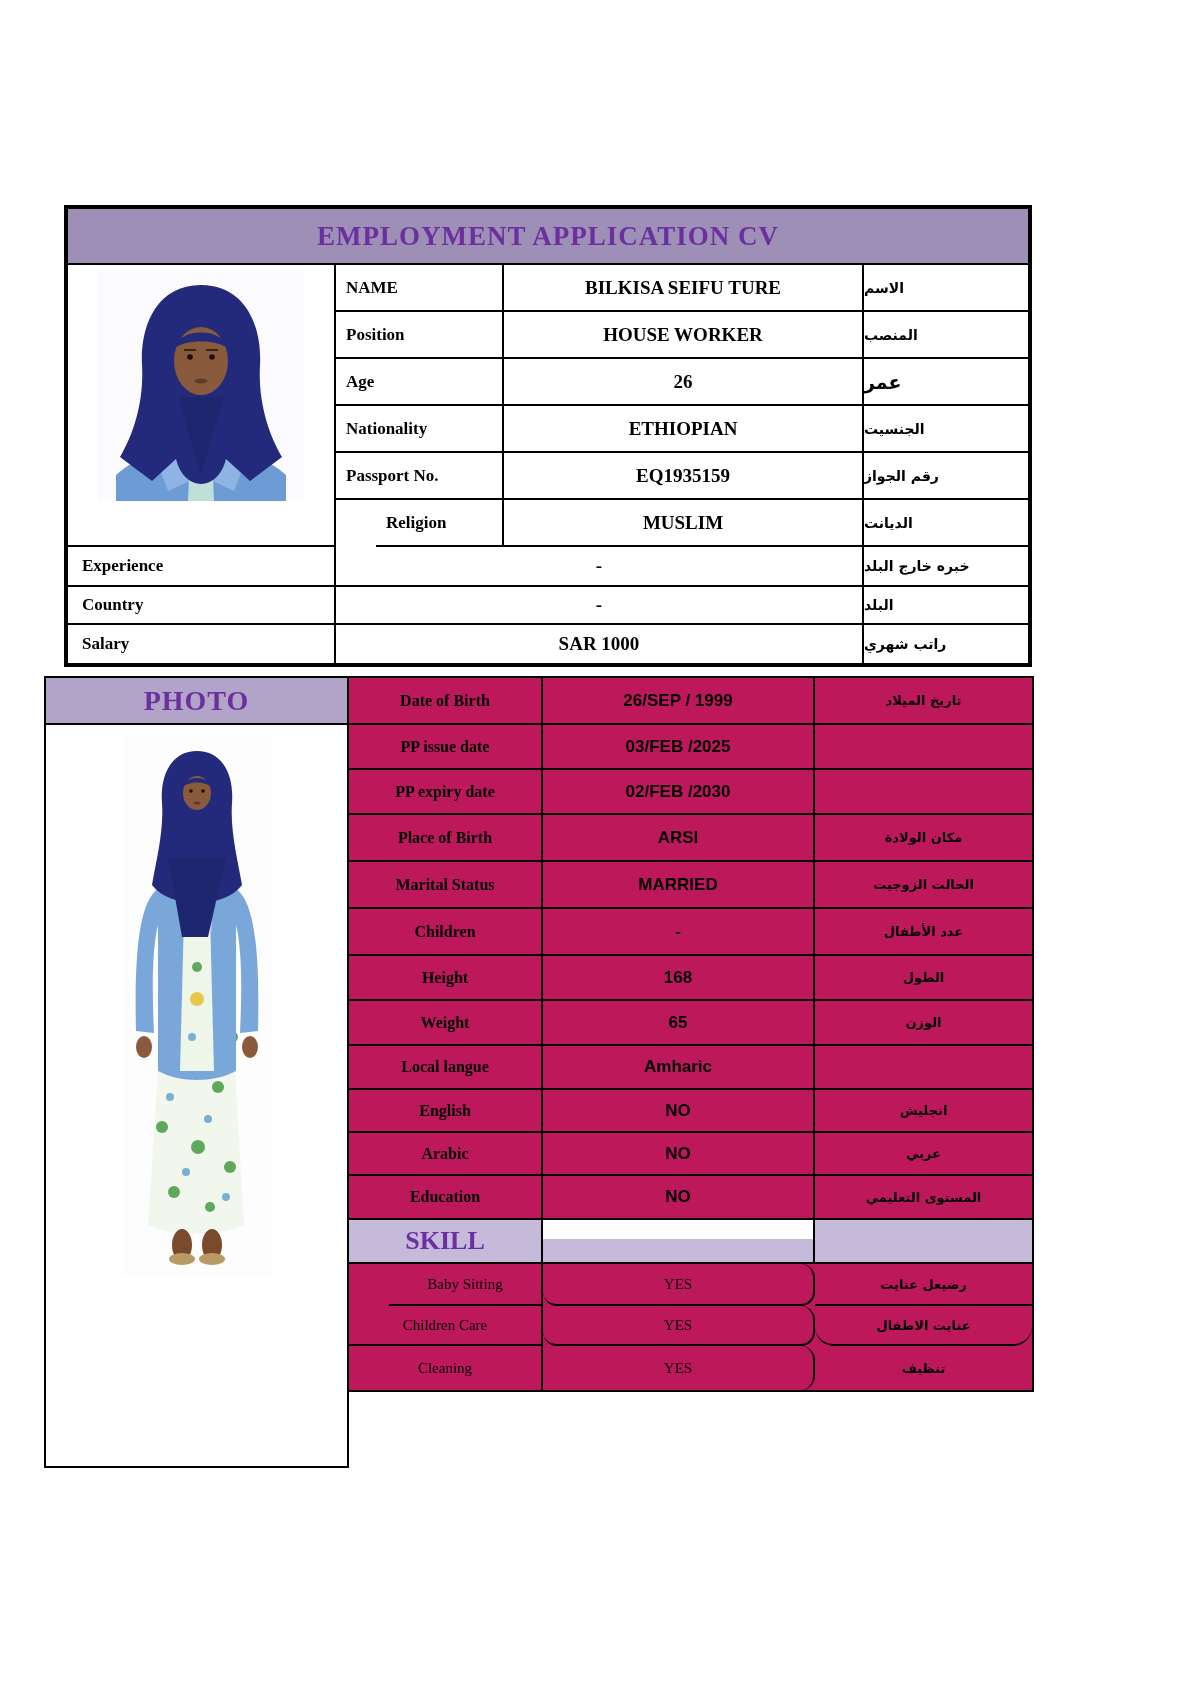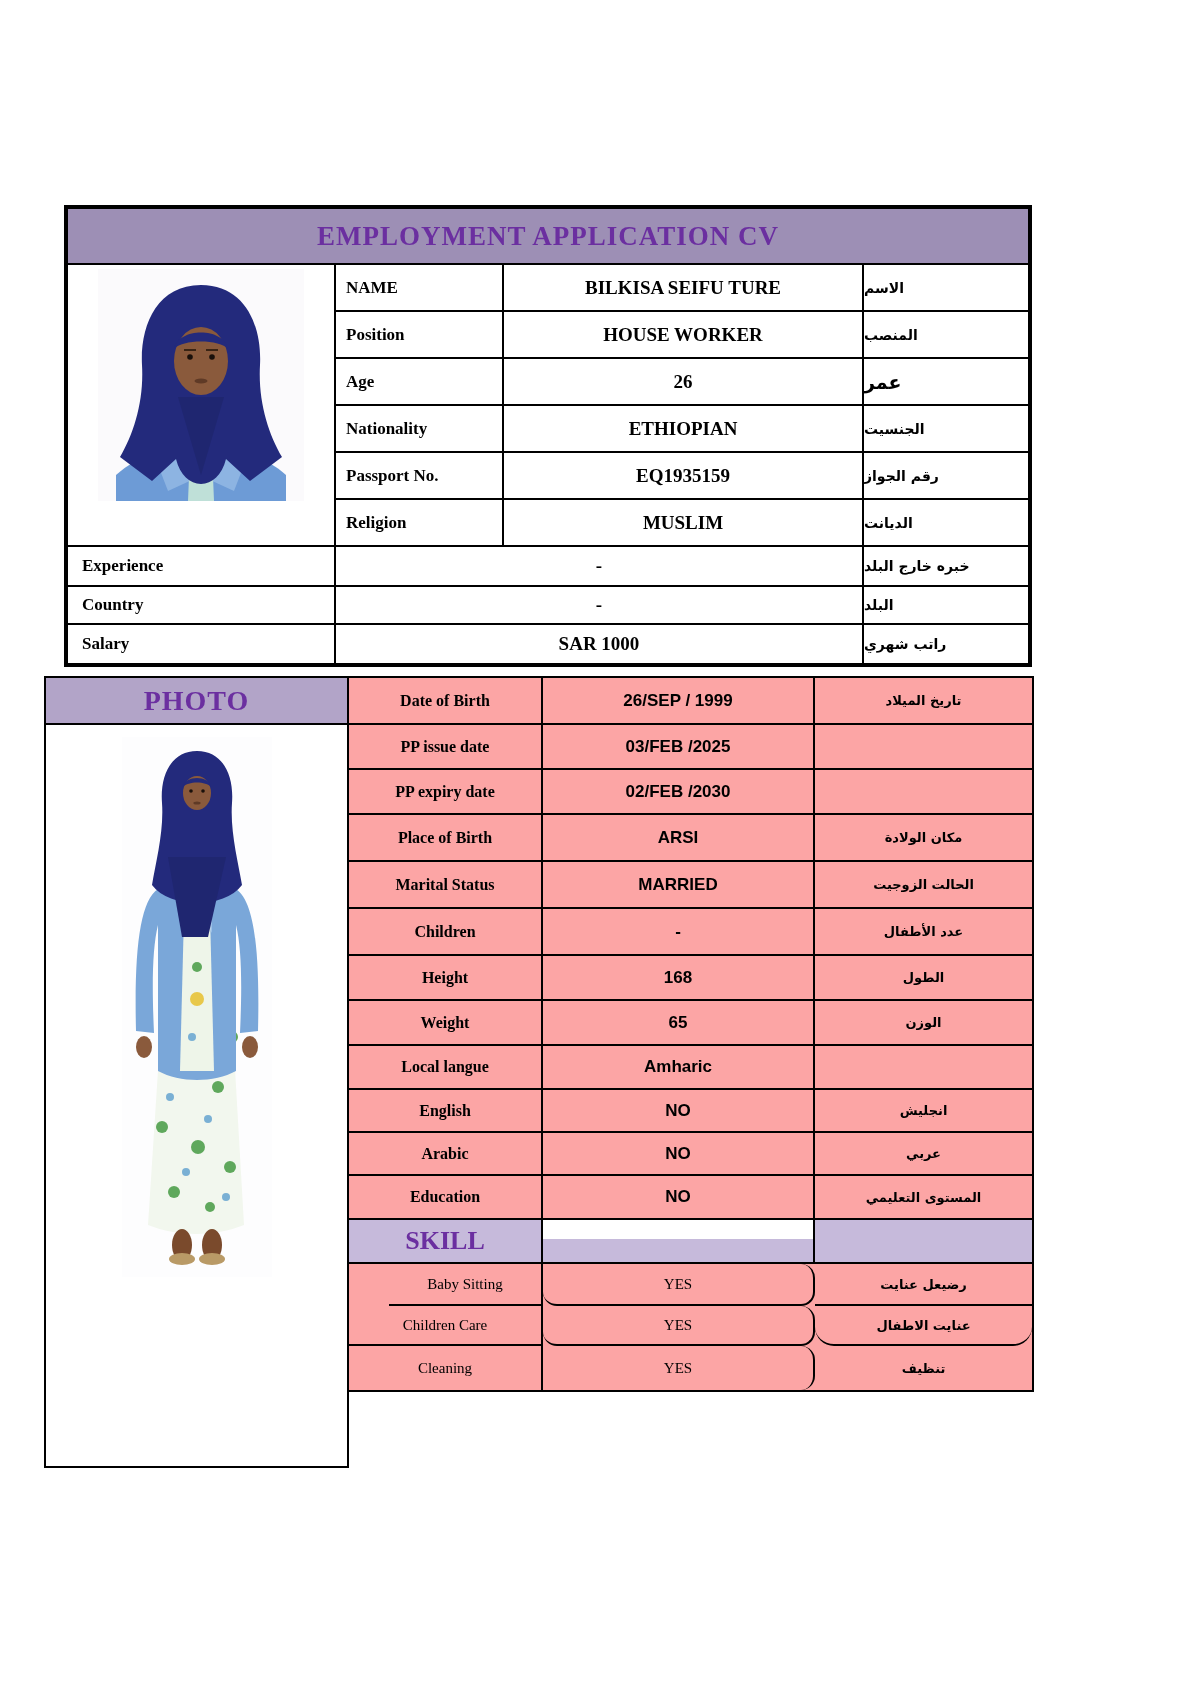--- a/index.html
+++ b/index.html
@@ -44,21 +44,21 @@
   .photo-head{
     height:47px;background:#b2a4c8;border-bottom:2px solid #000;box-sizing:border-box;
     display:flex;align-items:center;justify-content:center;
     font-weight:bold;font-size:28px;letter-spacing:1px;color:#6b2fa0;
   }
   .photo-body{display:flex;justify-content:center;align-items:flex-start;padding-top:12px;}
 
   
   .bt{
     position:absolute;left:347px;top:676px;width:687px;height:716px;
-    border:2px solid #000;box-sizing:border-box;background:#fca5a5;
+    border:2px solid #000;box-sizing:border-box;background:#be185d;
     display:grid;
     grid-template-columns:194px 272px 1fr;
     grid-template-rows:47px 45px 45px 47px 47px 47px 45px 45px 44px 43px 43px 44px 44px 42px 40px 1fr;
   }
   .bc{
     border-right:2px solid #000;border-bottom:2px solid #000;
     display:flex;align-items:center;justify-content:center;box-sizing:border-box;
     text-align:center;overflow:hidden;
   }
   .bc.lc{border-right:none;}
@@ -115,21 +115,21 @@
     <div class="tc ta big lc" style="grid-area:4/4/5/5;">عمر</div>
 
     <div class="tc tl" style="grid-area:5/2/6/3;">Nationality</div>
     <div class="tc tv" style="grid-area:5/3/6/4;">ETHIOPIAN</div>
     <div class="tc ta lc" style="grid-area:5/4/6/5;">الجنسيت</div>
 
     <div class="tc tl" style="grid-area:6/2/7/3;">Passport No.</div>
     <div class="tc tv" style="grid-area:6/3/7/4;">EQ1935159</div>
     <div class="tc ta lc" style="grid-area:6/4/7/5;">رقم الجواز</div>
 
-    <div class="tc tl" style="grid-area:7/2/8/3;">Religion</div>
+    <div class="tc tl" style="grid-area:7/2/8/3;margin-left:40px;">Religion</div>
     <div class="tc tv" style="grid-area:7/3/8/4;">MUSLIM</div>
     <div class="tc ta lc" style="grid-area:7/4/8/5;">الديانت</div>
 
     <div class="tc tl" style="grid-area:8/1/9/2;padding-left:14px;">Experience</div>
     <div class="tc tv" style="grid-area:8/2/9/4;">-</div>
     <div class="tc ta lc" style="grid-area:8/4/9/5;">خبره خارج البلد</div>
 
     <div class="tc tl" style="grid-area:9/1/10/2;padding-left:14px;">Country</div>
     <div class="tc tv" style="grid-area:9/2/10/4;">-</div>
     <div class="tc ta lc" style="grid-area:9/4/10/5;">البلد</div>

